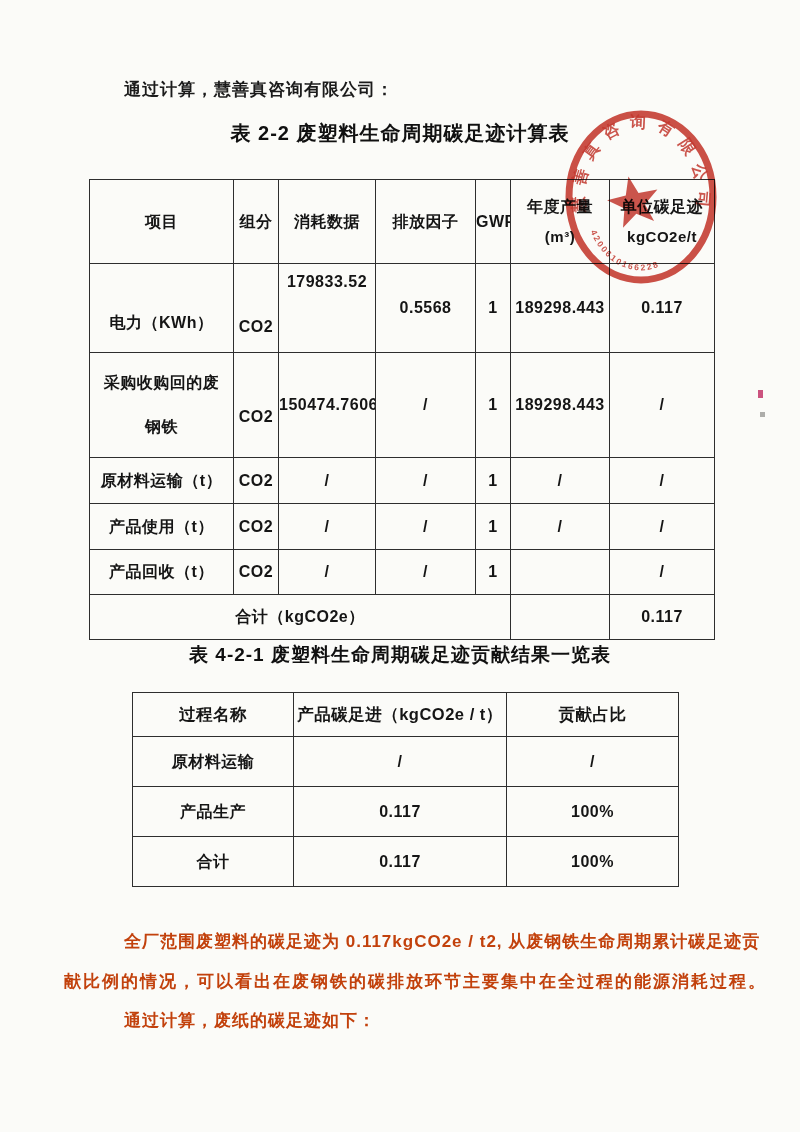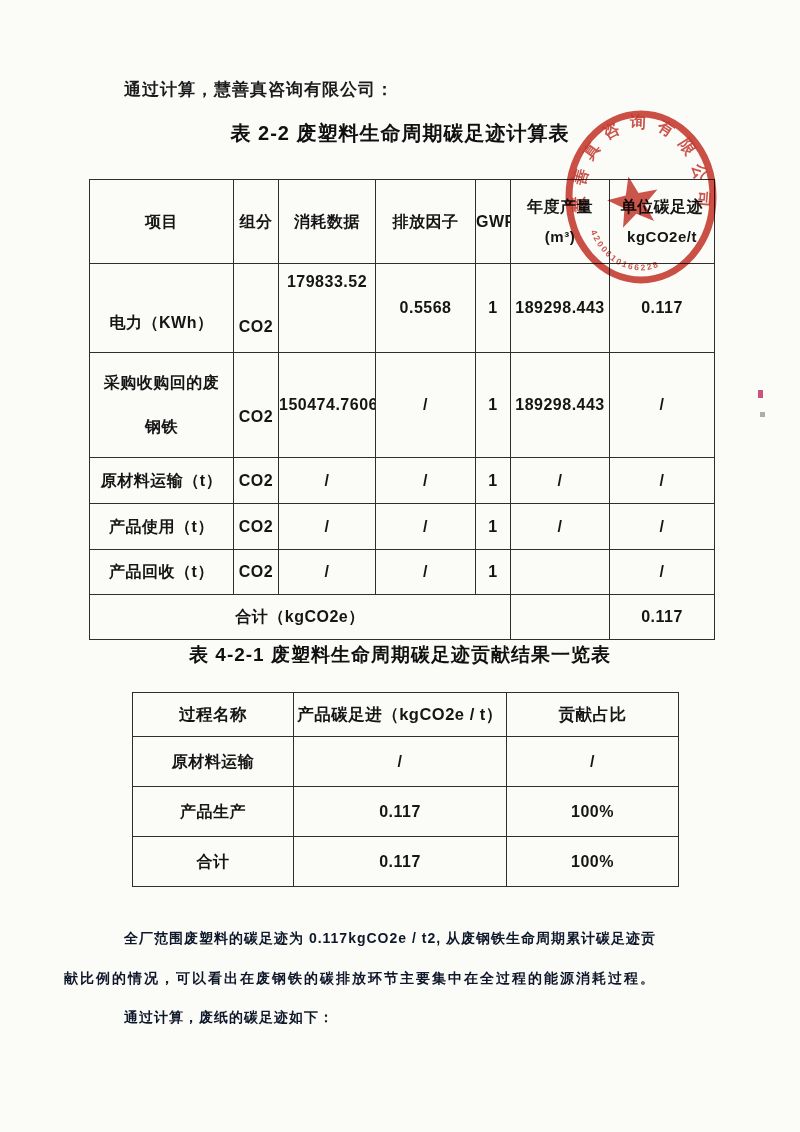--- a/index.html
+++ b/index.html
@@ -46,21 +46,21 @@
   .item-low { vertical-align:bottom; padding-bottom:18px;text-align:center; }
   .comp-low { vertical-align:bottom; padding-bottom:14px; }
   .comp-mid-low { padding-top:24px; }
   .wrap-item { line-height:44px; padding:8px 8px; }
 
   .tbl2 { left:132px; top:692px; width:546px; }
   .tbl2 tr.r-head { height:44px; }
   .tbl2 tr.r { height:50px; }
   .tbl2 th { font-size:16.5px; }
 
-  .closing { font-size:14px; font-weight:600; color:#0f172a; }
+  .closing { font-size:17px; font-weight:600; color:#c2410c; }
   .cl1 { left:124px; top:930px; letter-spacing:1px; }
   .cl2 { left:64px;  top:970px; letter-spacing:2px; }
   .cl3 { left:124px; top:1009px; letter-spacing:1px; }
 
   .stamp {
     left:561px; top:104px; width:162px; height:184px;
     mix-blend-mode:multiply; opacity:0.92; z-index:5;
     pointer-events:none;
   }
 

